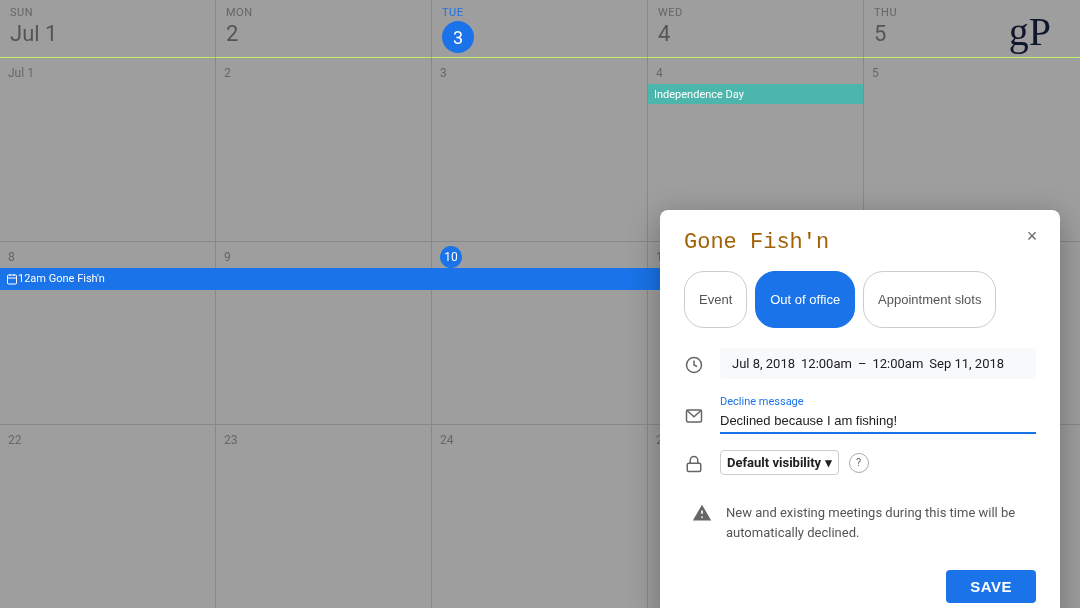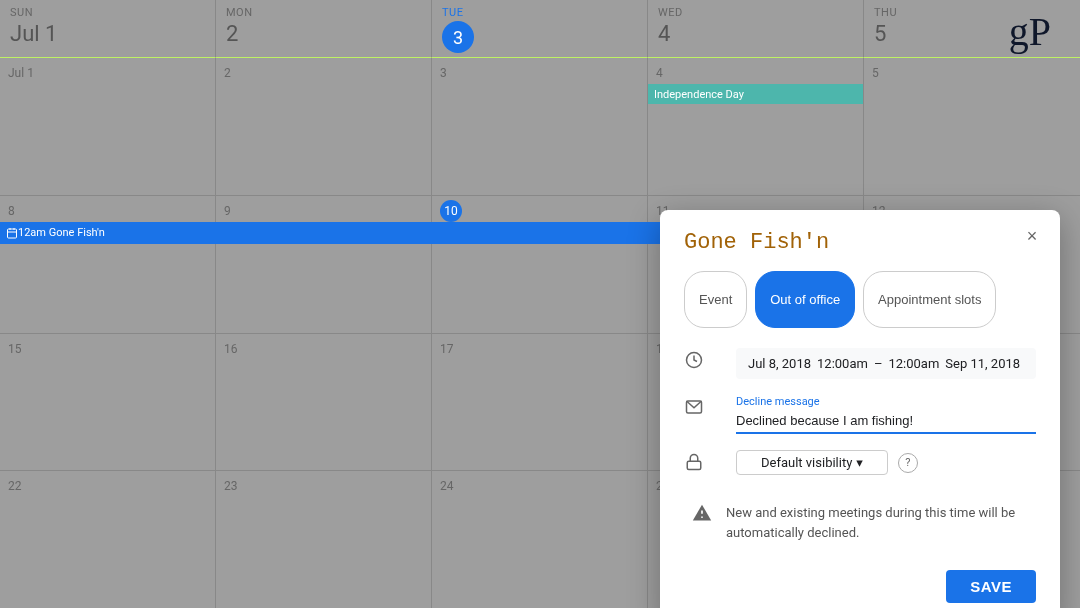--- a/index.html
+++ b/index.html
@@ -93,22 +93,22 @@
     }
 
     .type-btn.active {
       background: #1a73e8;
       color: white;
       border-color: #1a73e8;
     }
 
     .modal-row {
       display: flex;
-      align-items: flex-start;
-      gap: 32px;
+      align-items: center;
+      gap: 16px;
       margin-bottom: 16px;
     }
 
     .modal-icon {
       width: 20px;
       height: 20px;
       color: #666;
       flex-shrink: 0;
       margin-top: 2px;
       display: flex;
@@ -163,22 +163,23 @@
 
     .visibility-select {
       display: flex;
       align-items: center;
       gap: 4px;
       font-size: 13px;
       color: #202124;
       cursor: pointer;
       border: 1px solid #ccc;
       border-radius: 4px;
-      padding: 4px 24px;
+      padding: 4px 6px;
       background: white;
+      font-weight: bold;
     }
 
     .help-icon {
       width: 20px;
       height: 20px;
       border-radius: 50%;
       border: 1px solid #aaa;
       display: flex;
       align-items: center;
       justify-content: center;
@@ -374,37 +375,20 @@
         <span class="cdate" style="background:#1a73e8;color:white;border-radius:50%;width:22px;height:22px;display:inline-flex;align-items:center;justify-content:center;">10</span>
       </div>
       <div class="wcell">
         <span class="cdate">11</span>
       </div>
       <div class="wcell" style="border-right:none;">
         <span class="cdate">12</span>
       </div>
     </div>
 
-    <div class="week-row">
-      <div class="wcell">
-        <span class="cdate">15</span>
-      </div>
-      <div class="wcell">
-        <span class="cdate">16</span>
-      </div>
-      <div class="wcell">
-        <span class="cdate">17</span>
-      </div>
-      <div class="wcell">
-        <span class="cdate">18</span>
-      </div>
-      <div class="wcell" style="border-right:none;">
-        <span class="cdate">19</span>
-      </div>
-    </div>
 
     <div class="week-row" style="border-bottom:none;">
       <div class="wcell">
         <span class="cdate">22</span>
       </div>
       <div class="wcell">
         <span class="cdate">23</span>
       </div>
       <div class="wcell">
         <span class="cdate">24</span>

